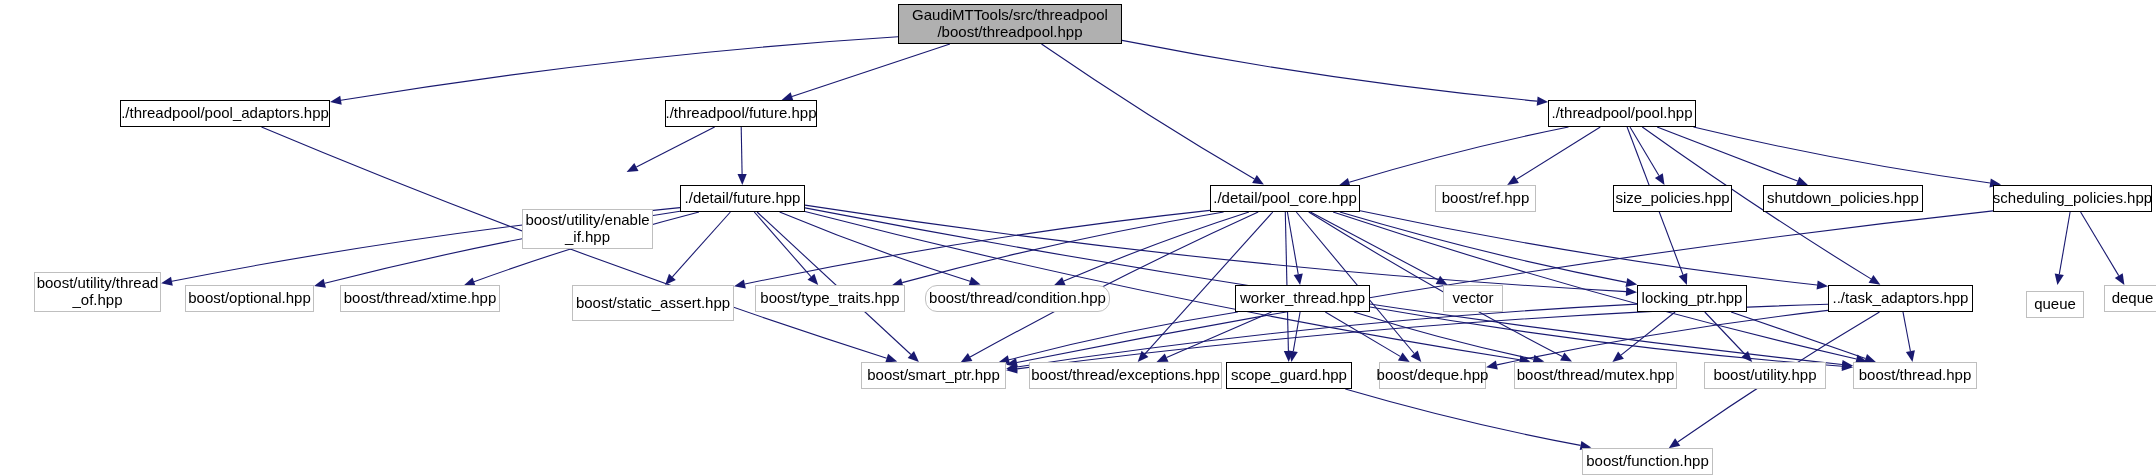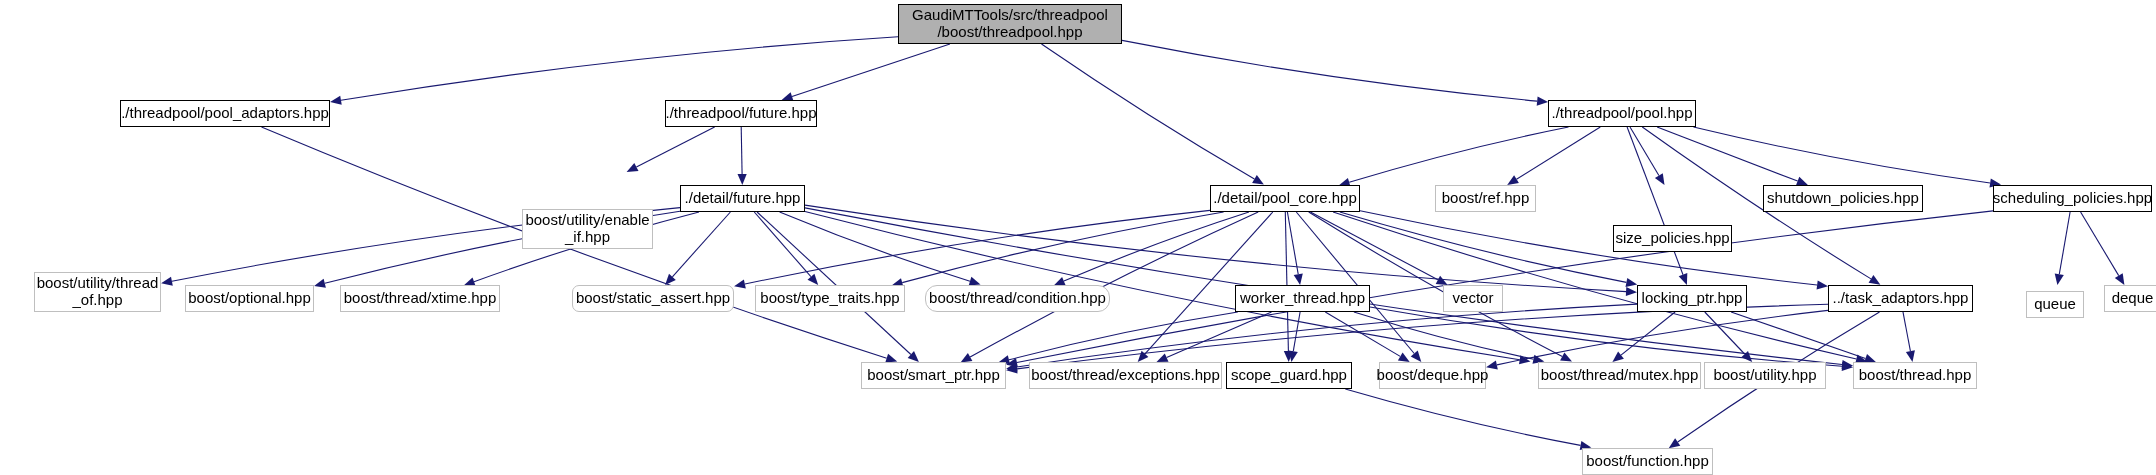--- a/index.html
+++ b/index.html
@@ -133,38 +133,38 @@
       <div class="node root internal" style="left: 898px; top: 4px; width: 224px; height: 40px;"><span class="nlabel">GaudiMTTools/src/threadpool
 /boost/threadpool.hpp</span></div>
       <div class="node internal" style="left: 120px; top: 100px; width: 210px; height: 27px;"><span class="nlabel">./threadpool/pool_adaptors.hpp</span></div>
       <div class="node internal" style="left: 665px; top: 100px; width: 152px; height: 27px;"><span class="nlabel">./threadpool/future.hpp</span></div>
       <div class="node internal" style="left: 1548px; top: 100px; width: 148px; height: 27px;"><span class="nlabel">./threadpool/pool.hpp</span></div>
       <div class="node external" style="left: 522px; top: 172px; width: 131px; height: 40px; margin-top: 37px;"><span class="nlabel">boost/utility/enable
 _if.hpp</span></div>
       <div class="node internal" style="left: 680px; top: 185px; width: 125px; height: 27px;"><span class="nlabel">./detail/future.hpp</span></div>
       <div class="node internal" style="left: 1210px; top: 185px; width: 150px; height: 27px;"><span class="nlabel">./detail/pool_core.hpp</span></div>
       <div class="node external" style="left: 1435px; top: 185px; width: 101px; height: 27px;"><span class="nlabel">boost/ref.hpp</span></div>
-      <div class="node internal" style="left: 1613px; top: 185px; width: 119px; height: 27px; margin-top: 40px;"><span class="nlabel">size_policies.hpp</span></div>
+      <div class="node internal" style="left: 1613px; top: 185px; width: 119px; height: 27px;"><span class="nlabel">size_policies.hpp</span></div>
       <div class="node internal" style="left: 1763px; top: 185px; width: 160px; height: 27px;"><span class="nlabel">shutdown_policies.hpp</span></div>
       <div class="node internal" style="left: 1993px; top: 185px; width: 159px; height: 27px; text-align: right;"><span class="nlabel">scheduling_policies.hpp</span></div>
       <div class="node external" style="left: 34px; top: 272px; width: 127px; height: 40px;"><span class="nlabel">boost/utility/thread
 _of.hpp</span></div>
       <div class="node external" style="left: 185px; top: 285px; width: 129px; height: 27px;"><span class="nlabel">boost/optional.hpp</span></div>
       <div class="node external" style="left: 340px; top: 285px; width: 160px; height: 27px;"><span class="nlabel">boost/thread/xtime.hpp</span></div>
-      <div class="node external" style="left: 572px; top: 285px; width: 162px; height: 27px; border-radius: 7px;"><span class="nlabel">boost/static_assert.hpp</span></div>
+      <div class="node external" style="left: 572px; top: 285px; width: 162px; height: 36px;"><span class="nlabel">boost/static_assert.hpp</span></div>
       <div class="node external" style="left: 755px; top: 285px; width: 150px; height: 27px;"><span class="nlabel">boost/type_traits.hpp</span></div>
       <div class="node external" style="left: 925px; top: 285px; width: 185px; height: 27px; border-radius: 12px;"><span class="nlabel">boost/thread/condition.hpp</span></div>
       <div class="node internal" style="left: 1235px; top: 285px; width: 135px; height: 27px;"><span class="nlabel">worker_thread.hpp</span></div>
       <div class="node external" style="left: 1443px; top: 285px; width: 60px; height: 27px;"><span class="nlabel">vector</span></div>
       <div class="node internal" style="left: 1637px; top: 285px; width: 110px; height: 27px;"><span class="nlabel">locking_ptr.hpp</span></div>
       <div class="node internal" style="left: 1828px; top: 285px; width: 145px; height: 27px;"><span class="nlabel">../task_adaptors.hpp</span></div>
       <div class="node external" style="left: 2026px; top: 285px; width: 58px; height: 27px; margin-top: 6px;"><span class="nlabel">queue</span></div>
       <div class="node external" style="left: 2104px; top: 285px; width: 57px; height: 27px;"><span class="nlabel">deque</span></div>
       <div class="node external" style="left: 861px; top: 362px; width: 145px; height: 27px;"><span class="nlabel">boost/smart_ptr.hpp</span></div>
       <div class="node external" style="left: 1029px; top: 362px; width: 193px; height: 27px;"><span class="nlabel">boost/thread/exceptions.hpp</span></div>
       <div class="node internal" style="left: 1226px; top: 362px; width: 126px; height: 27px; justify-content: center;"><span class="nlabel">scope_guard.hpp</span></div>
       <div class="node external" style="left: 1379px; top: 362px; width: 107px; height: 27px;"><span class="nlabel">boost/deque.hpp</span></div>
-      <div class="node external" style="left: 1514px; top: 362px; width: 163px; height: 27px; margin-left: 24px;"><span class="nlabel">boost/thread/mutex.hpp</span></div>
+      <div class="node external" style="left: 1514px; top: 362px; width: 163px; height: 27px;"><span class="nlabel">boost/thread/mutex.hpp</span></div>
       <div class="node external" style="left: 1704px; top: 362px; width: 122px; height: 27px; text-align: center;"><span class="nlabel">boost/utility.hpp</span></div>
       <div class="node external" style="left: 1853px; top: 362px; width: 124px; height: 27px;"><span class="nlabel">boost/thread.hpp</span></div>
       <div class="node external" style="left: 1582px; top: 448px; width: 131px; height: 27px;"><span class="nlabel">boost/function.hpp</span></div>
     </div>
 </div>
 
 </body></html>

